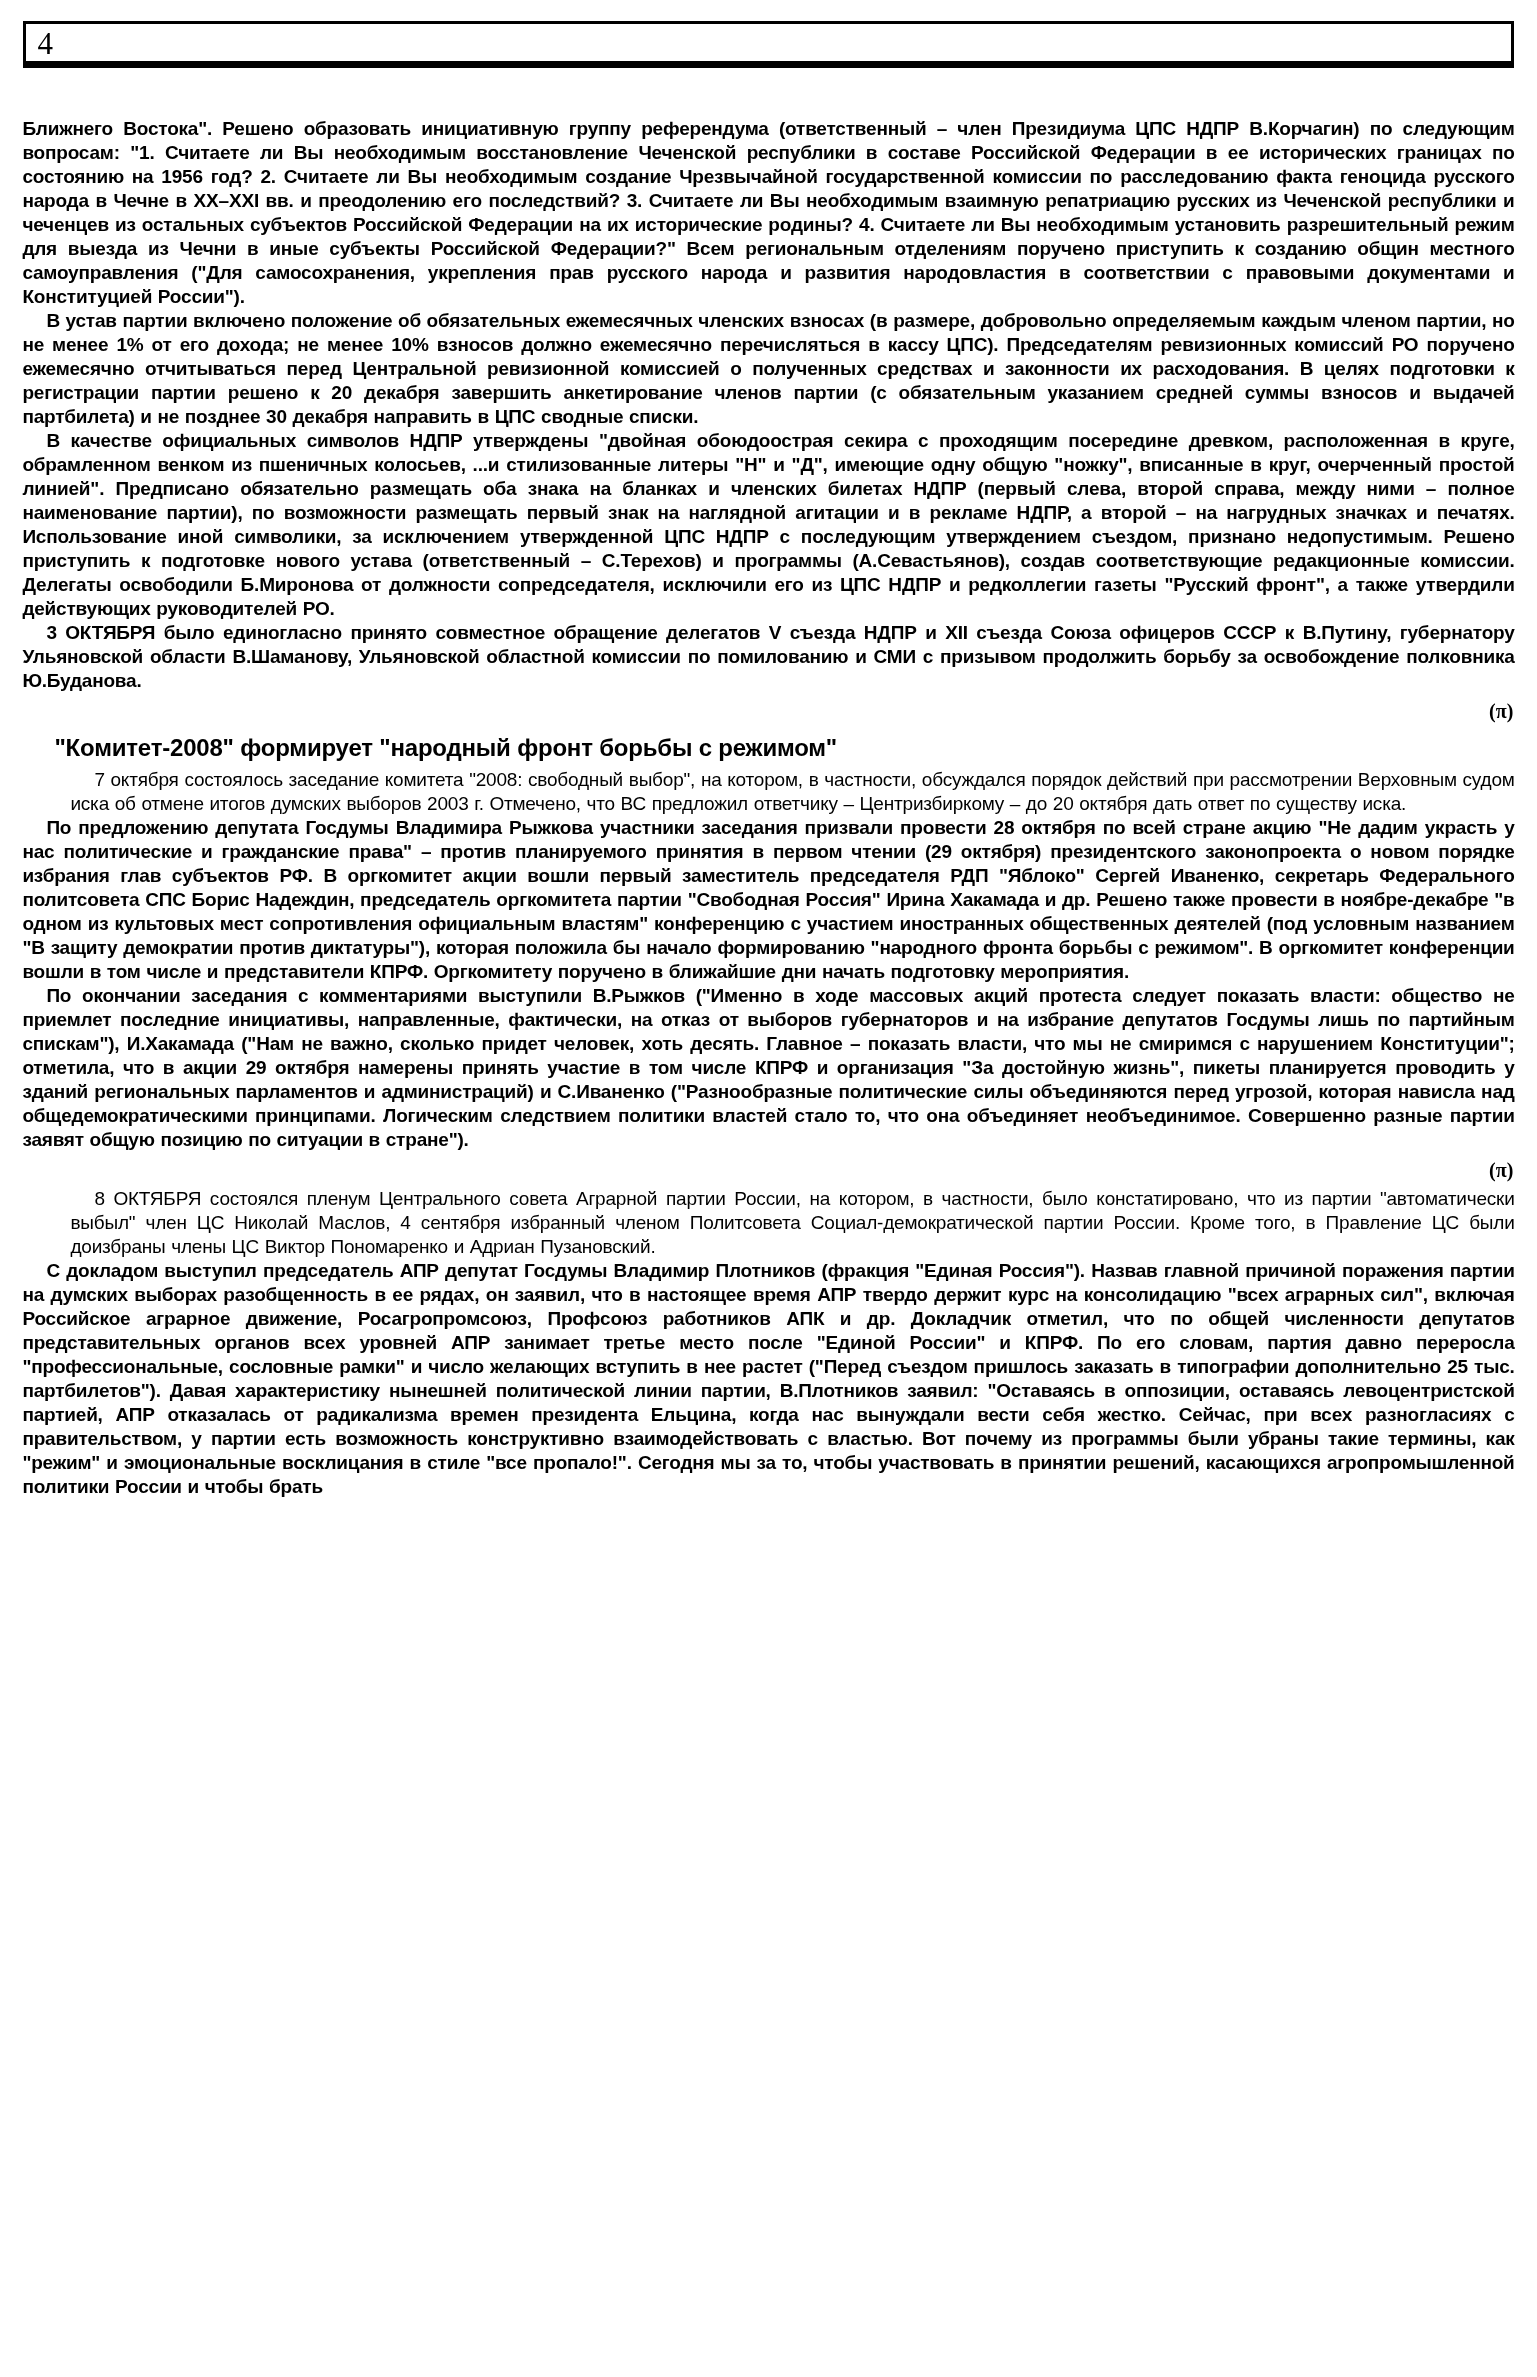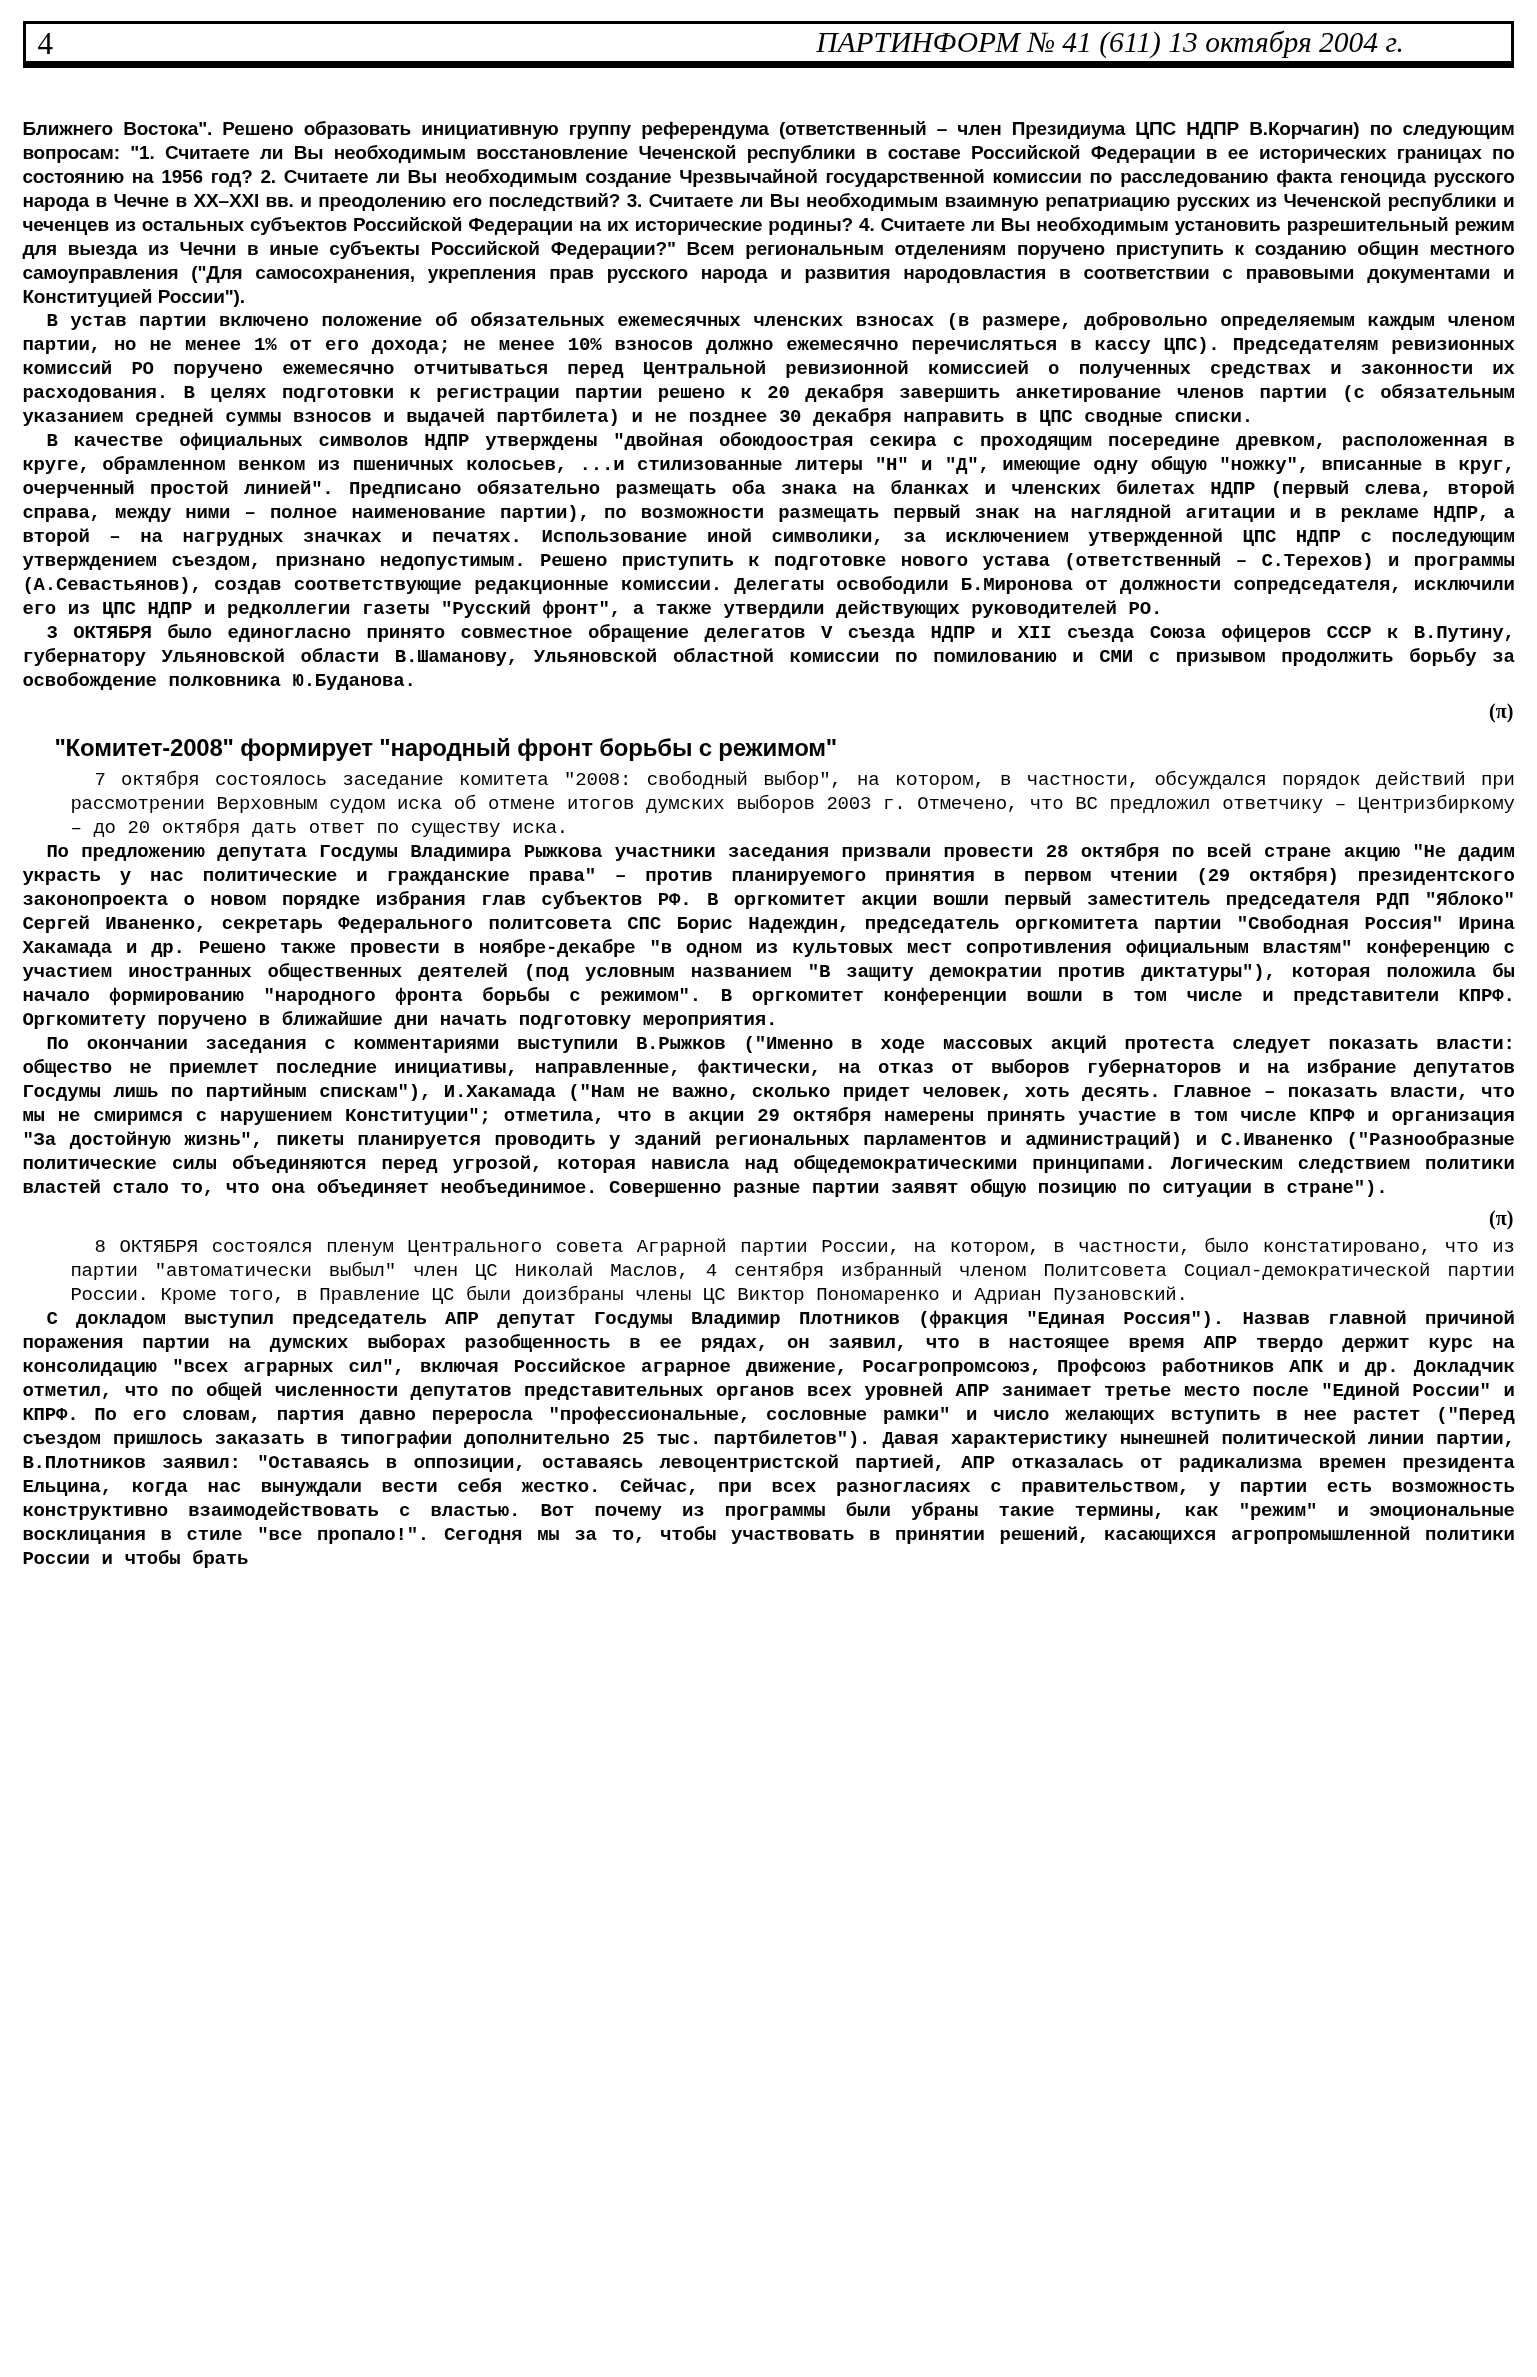--- a/index.html
+++ b/index.html
@@ -51,21 +51,21 @@
   }
   p.body-p {
     margin: 0;
     font-size: 19px;
     line-height: 24px;
     font-weight: 700;
     text-align: justify;
     letter-spacing: -0.2px;
     word-spacing: 0.6px;
   }
-  p.body-p.indent { text-indent: 24px; font-family: Liberation Mono, monospace; }
+  p.body-p.indent { text-indent: 24px; }
   p.body-p.regular { font-weight: 400; margin-left: 48px; }
   h2.section-heading {
     margin: 10.2px 0 6.4px 0;
     padding-left: 32px;
     font-size: 24px;
     line-height: 28px;
     font-weight: 700;
     letter-spacing: -0.2px;
   }
   .pi-line {
@@ -75,21 +75,20 @@
     line-height: 24px;
     font-weight: 700;
     text-align: right;
   }
 </style>
 </head>
 <body>
 
 <header class="header-box">
   <div class="page-number">4</div>
-  <div class="header-title">ПАРТИНФОРМ № 41 (611) 13 октября 2004 г.</div>
 </header>
 
 <main id="page-body">
     <p class="body-p">Ближнего Востока". Решено образовать инициативную группу референдума (ответственный – член Президиума ЦПС НДПР В.Корчагин) по следующим вопросам: "1. Считаете ли Вы необходимым восстановление Чеченской республики в составе Российской Федерации в ее исторических границах по состоянию на 1956 год? 2. Считаете ли Вы необходимым создание Чрезвычайной государственной комиссии по расследованию факта геноцида русского народа в Чечне в XX–XXI вв. и преодолению его последствий? 3. Считаете ли Вы необходимым взаимную репатриацию русских из Чеченской республики и чеченцев из остальных субъектов Российской Федерации на их исторические родины? 4. Считаете ли Вы необходимым установить разрешительный режим для выезда из Чечни в иные субъекты Российской Федерации?" Всем региональным отделениям поручено приступить к созданию общин местного самоуправления ("Для самосохранения, укрепления прав русского народа и развития народовластия в соответствии с правовыми документами и Конституцией России").</p>
     <p class="body-p indent">В устав партии включено положение об обязательных ежемесячных членских взносах (в размере, добровольно определяемым каждым членом партии, но не менее 1% от его дохода; не менее 10% взносов должно ежемесячно перечисляться в кассу ЦПС). Председателям ревизионных комиссий РО поручено ежемесячно отчитываться перед Центральной ревизионной комиссией о полученных средствах и законности их расходования. В целях подготовки к регистрации партии решено к 20 декабря завершить анкетирование членов партии (с обязательным указанием средней суммы взносов и выдачей партбилета) и не позднее 30 декабря направить в ЦПС сводные списки.</p>
     <p class="body-p indent">В качестве официальных символов НДПР утверждены "двойная обоюдоострая секира с проходящим посередине древком, расположенная в круге, обрамленном венком из пшеничных колосьев, ...и стилизованные литеры "Н" и "Д", имеющие одну общую "ножку", вписанные в круг, очерченный простой линией". Предписано обязательно размещать оба знака на бланках и членских билетах НДПР (первый слева, второй справа, между ними – полное наименование партии), по возможности размещать первый знак на наглядной агитации и в рекламе НДПР, а второй – на нагрудных значках и печатях. Использование иной символики, за исключением утвержденной ЦПС НДПР с последующим утверждением съездом, признано недопустимым. Решено приступить к подготовке нового устава (ответственный – С.Терехов) и программы (А.Севастьянов), создав соответствующие редакционные комиссии. Делегаты освободили Б.Миронова от должности сопредседателя, исключили его из ЦПС НДПР и редколлегии газеты "Русский фронт", а также утвердили действующих руководителей РО.</p>
     <p class="body-p indent">3 ОКТЯБРЯ было единогласно принято совместное обращение делегатов V съезда НДПР и XII съезда Союза офицеров СССР к В.Путину, губернатору Ульяновской области В.Шаманову, Ульяновской областной комиссии по помилованию и СМИ с призывом продолжить борьбу за освобождение полковника Ю.Буданова.</p>
     <div class="pi-line">(π)</div>
     <h2 class="section-heading">"Комитет-2008" формирует "народный фронт борьбы с режимом"</h2>
     <p class="body-p indent regular">7 октября состоялось заседание комитета "2008: свободный выбор", на котором, в частности, обсуждался порядок действий при рассмотрении Верховным судом иска об отмене итогов думских выборов 2003 г. Отмечено, что ВС предложил ответчику – Центризбиркому – до 20 октября дать ответ по существу иска.</p>

